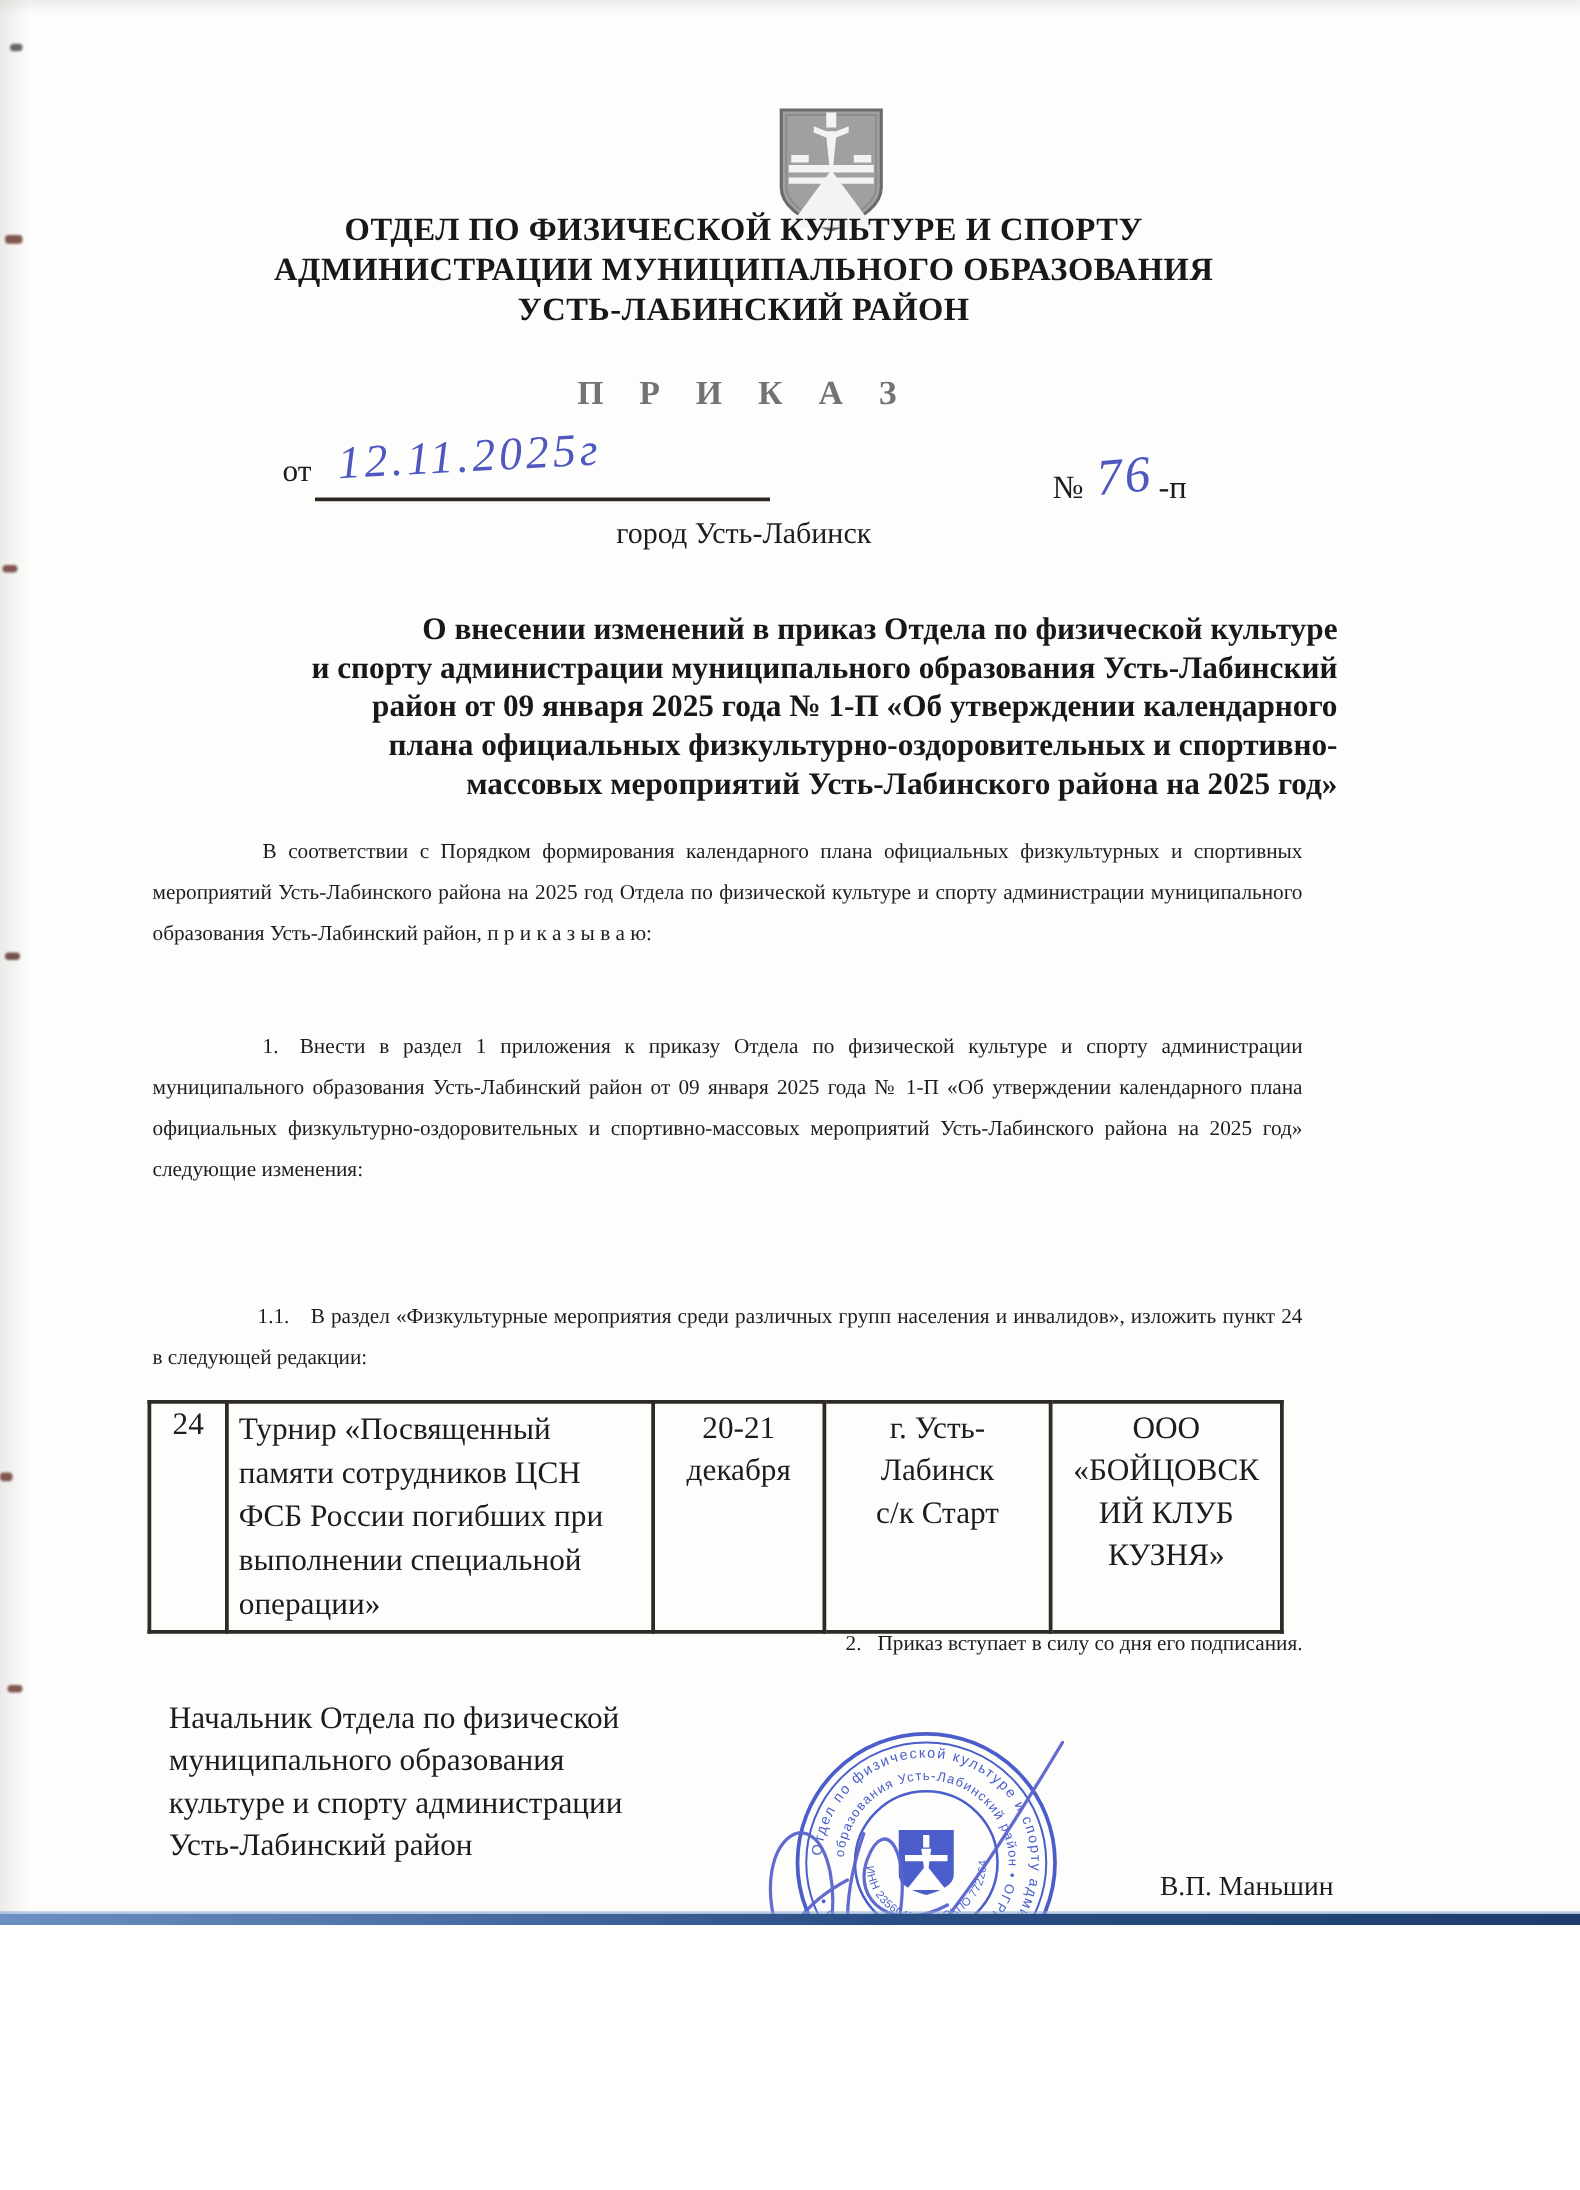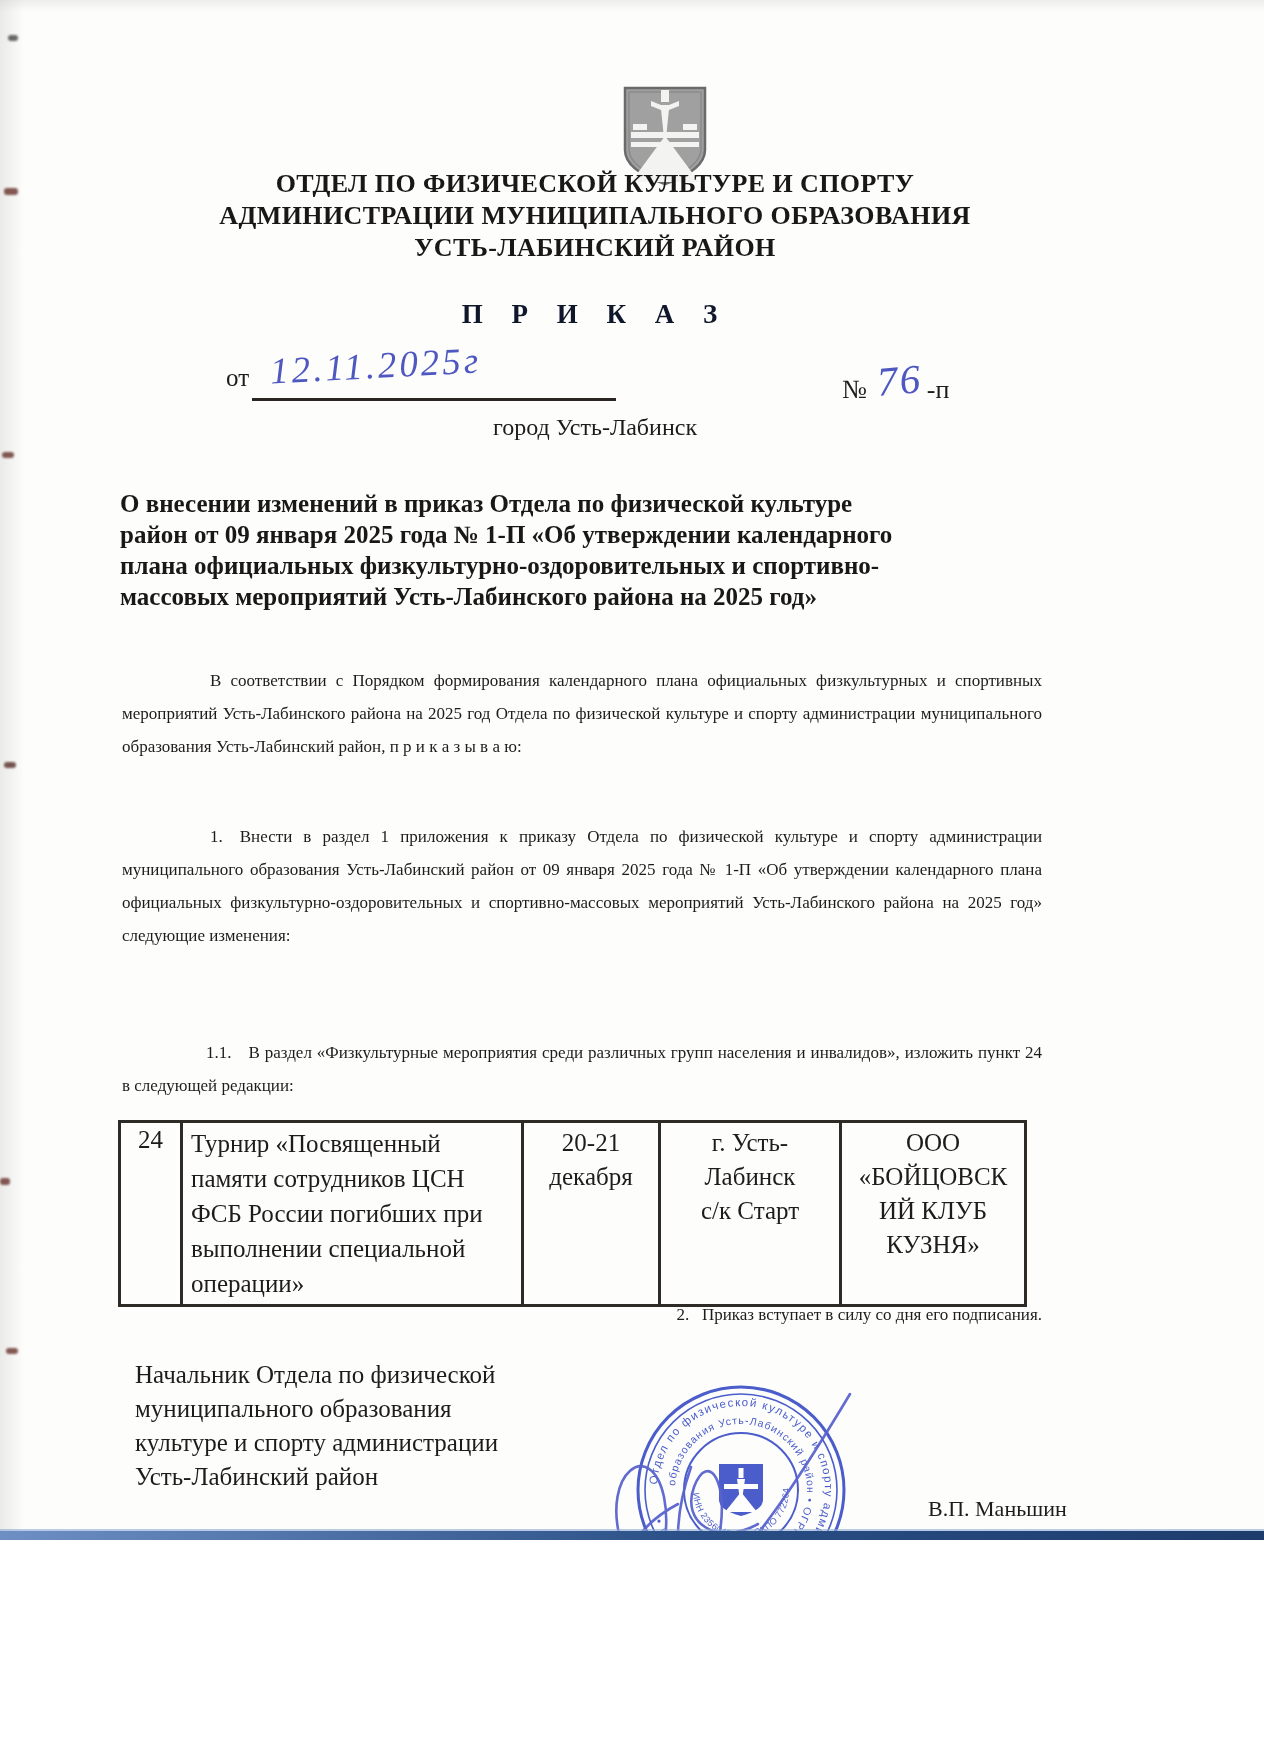--- a/index.html
+++ b/index.html
@@ -14,36 +14,36 @@
       linear-gradient(90deg,rgba(185,185,180,0.28),rgba(255,255,255,0) 24px),
       linear-gradient(180deg,rgba(200,200,196,0.30),rgba(255,255,255,0) 12px);
   }
   .abs{position:absolute;}
 
   
   .coat{left:621px;top:84px;width:88px;height:104px;}
   .org-header{left:120px;top:168px;width:950px;text-align:center;
     font-weight:bold;font-size:26px;line-height:32px;letter-spacing:.4px;color:#191817;}
   .prikaz{left:120px;top:299px;width:950px;text-align:center;
-    font-weight:bold;font-size:27px;letter-spacing:11px;color:#0f172a;}
+    font-weight:bold;font-size:27px;letter-spacing:11px;color:#737373;}
 
   
   .date-row{left:120px;top:350px;width:960px;height:60px;}
   .ot{position:absolute;left:106px;top:14px;font-size:25px;}
   .date-underline{position:absolute;left:132px;top:48px;width:364px;border-bottom:3px solid #2b2622;}
   .hand{color:#4e58c0;font-style:italic;font-family:"Liberation Serif",serif;}
   .date-hand{position:absolute;left:150px;top:-6px;font-size:37px;letter-spacing:3px;
     transform:rotate(-3deg);white-space:nowrap;}
   .num-group{position:absolute;left:722px;top:10px;font-size:26px;white-space:nowrap;}
   .num-hand{display:inline-block;font-size:41px;margin:0 5px 0 10px;position:relative;top:-4px;
     transform:rotate(-5deg);letter-spacing:2px;}
 
   .city{left:120px;top:414px;width:950px;text-align:center;font-size:24px;}
 
-  .subject{left:120px;top:488px;width:950px;text-align:left;
+  .subject{left:120px;top:488px;width:950px;text-align:right;
     font-weight:bold;font-size:25px;line-height:31px;color:#191817;}
 
   
   .para{position:absolute;left:122px;width:920px;font-size:17px;line-height:33px;
     text-align:justify;}
   .p-intro{top:664px;text-indent:88px;}
   .p-item1{top:820px;text-indent:88px;}
   .p-item11{top:1036px;text-indent:84px;}
   .p-item2{top:1298px;text-indent:80px;text-align:right;}
 
@@ -102,20 +102,21 @@
     <span class="hand date-hand">12.11.2025г</span>
     <span class="num-group">
       <span>№</span><span class="hand num-hand">76</span><span>-п</span>
     </span>
   </div>
 
   <div class="abs city">город Усть-Лабинск</div>
 
   <div class="abs subject">
     <div>О внесении изменений в приказ Отдела по физической культуре</div>
+    <div>и спорту администрации муниципального образования Усть-Лабинский</div>
     <div>район от 09 января 2025 года № 1-П «Об утверждении календарного</div>
     <div>плана официальных физкультурно-оздоровительных и спортивно-</div>
     <div>массовых мероприятий Усть-Лабинского района на 2025 год»</div>
   </div>
 
   <div class="para p-intro">В соответствии с Порядком формирования календарного плана официальных физкультурных и спортивных мероприятий Усть-Лабинского района на 2025 год Отдела по физической культуре и спорту администрации муниципального образования Усть-Лабинский район, п р и к а з ы в а ю:</div>
   <div class="para p-item1">1.  Внести в раздел 1 приложения к приказу Отдела по физической культуре и спорту администрации муниципального образования Усть-Лабинский район от 09 января 2025 года № 1-П «Об утверждении календарного плана официальных физкультурно-оздоровительных и спортивно-массовых мероприятий Усть-Лабинского района на 2025 год» следующие изменения:</div>
   <div class="para p-item11">1.1.  В раздел «Физкультурные мероприятия среди различных групп населения и инвалидов», изложить пункт 24 в следующей редакции:</div>
 
   <table class="sched">

